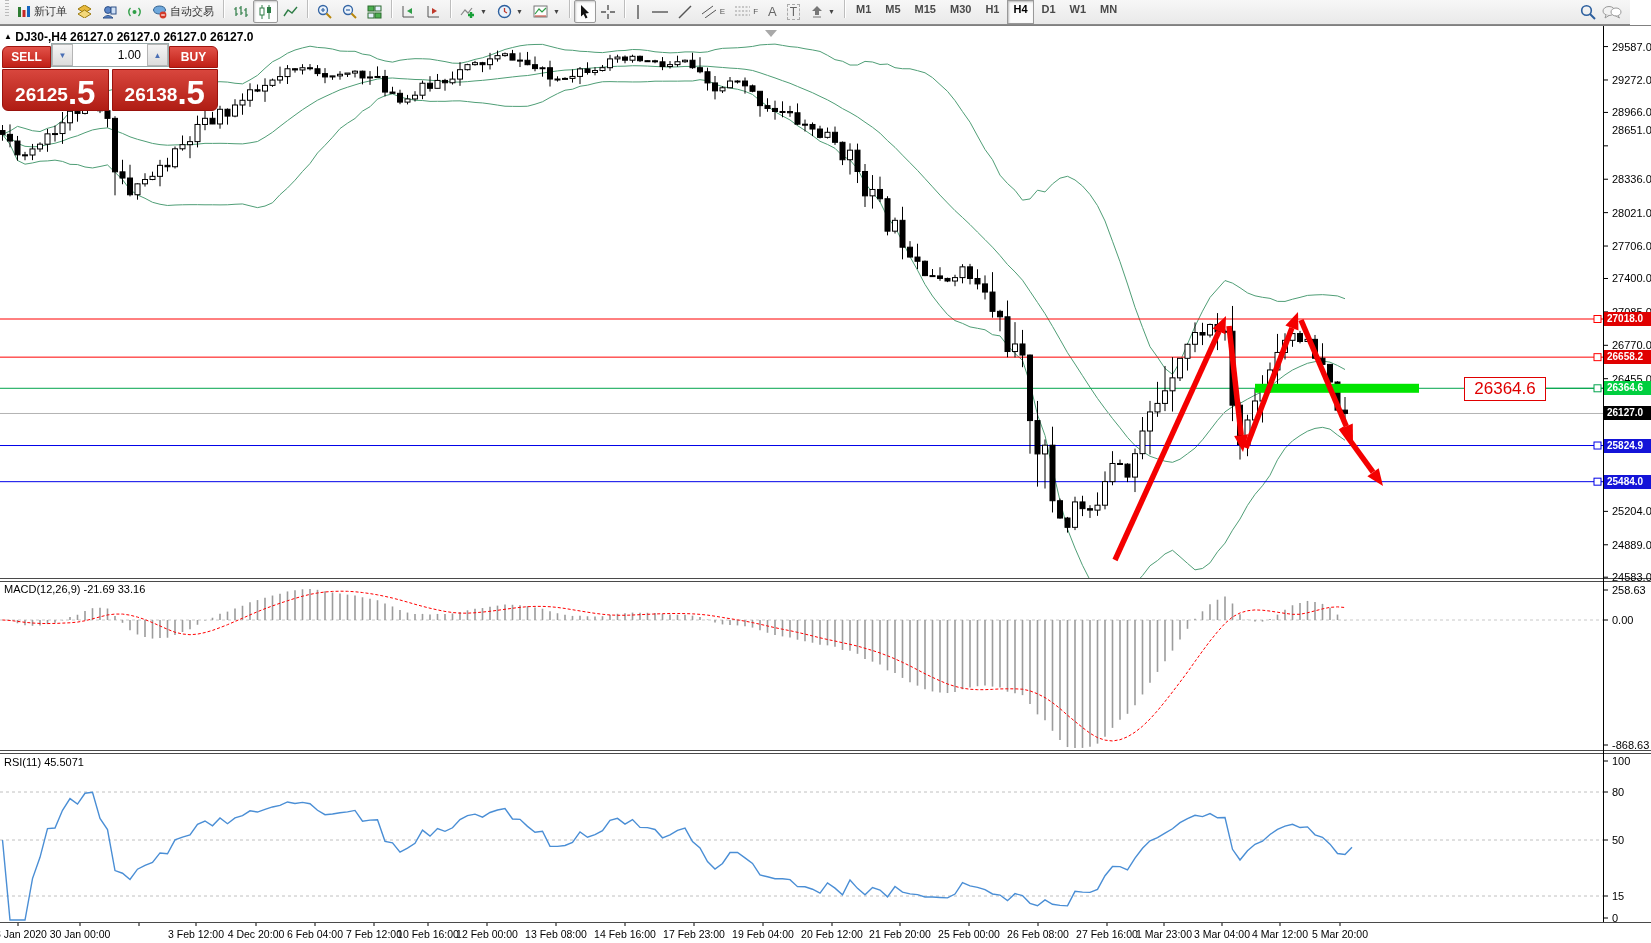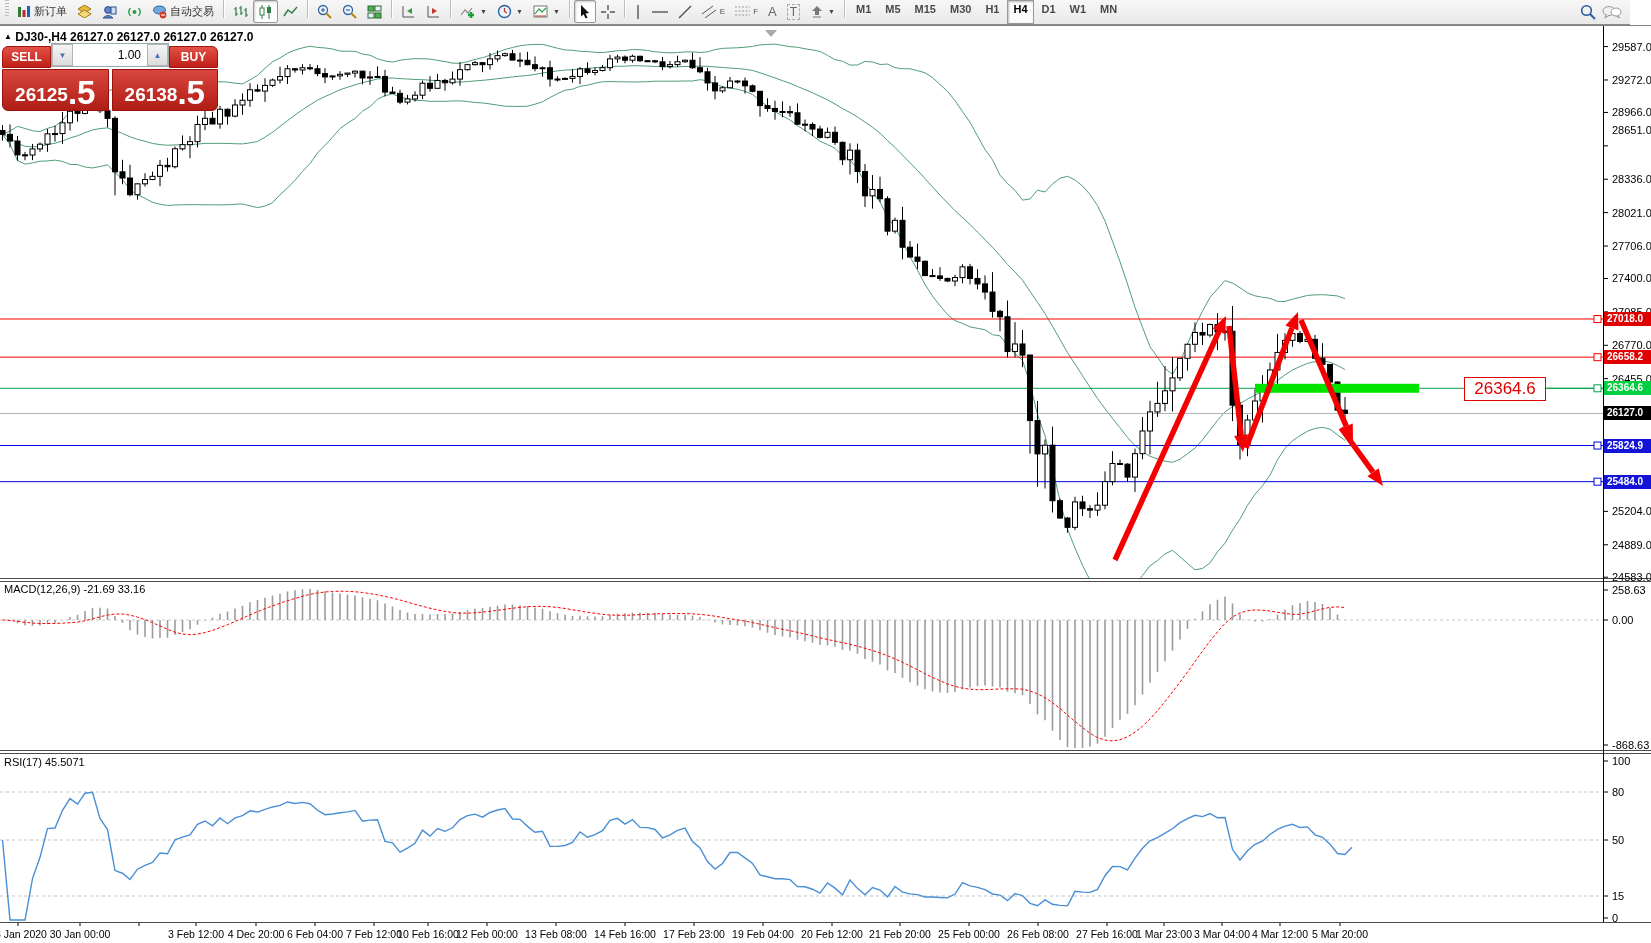--- a/index.html
+++ b/index.html
@@ -923,21 +923,21 @@
         <span class="tp-dec">.5</span>
       </div>
       <div class="tp-price" id="buy-price">
         <span class="tp-int">26138</span>
         <span class="tp-dec">.5</span>
       </div>
     </div>
   </div>
 
   <div class="pane-label" style="top:583px">MACD(12,26,9) -21.69 33.16</div>
-  <div class="pane-label" style="top:756px">RSI(17) 45.5071</div>
+  <div class="pane-label" style="top:756px">RSI(11) 45.5071</div>
 
   <div id="price-tag">26364.6</div>
 
   <div id="price-ticks">
       <div class="ax-tick" style="top: 40.5716px;">29587.0</div>
       <div class="ax-tick" style="top: 73.9756px;">29272.0</div>
       <div class="ax-tick" style="top: 106.425px;">28966.0</div>
       <div class="ax-tick" style="top: 124px;">28651.0</div>
       <div class="ax-tick" style="top: 173.233px;">28336.0</div>
       <div class="ax-tick" style="top: 206.637px;">28021.0</div>

